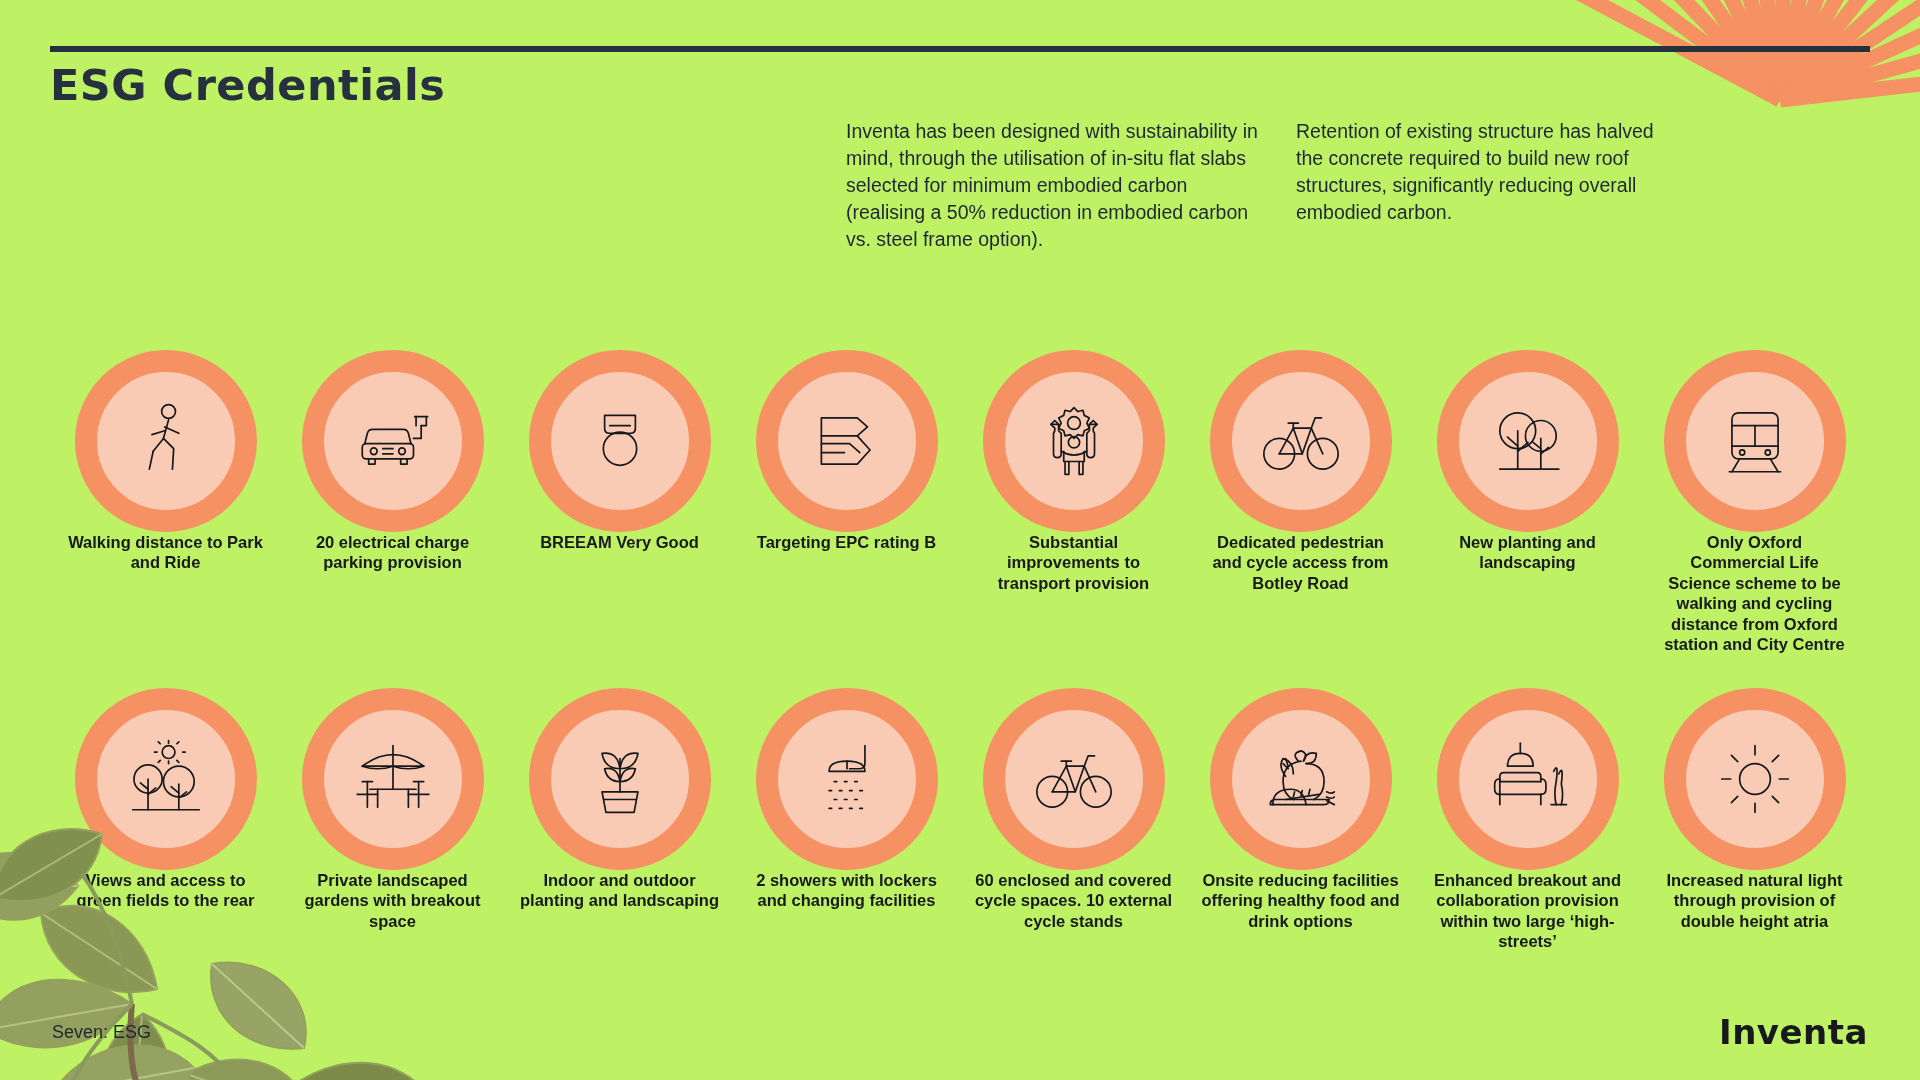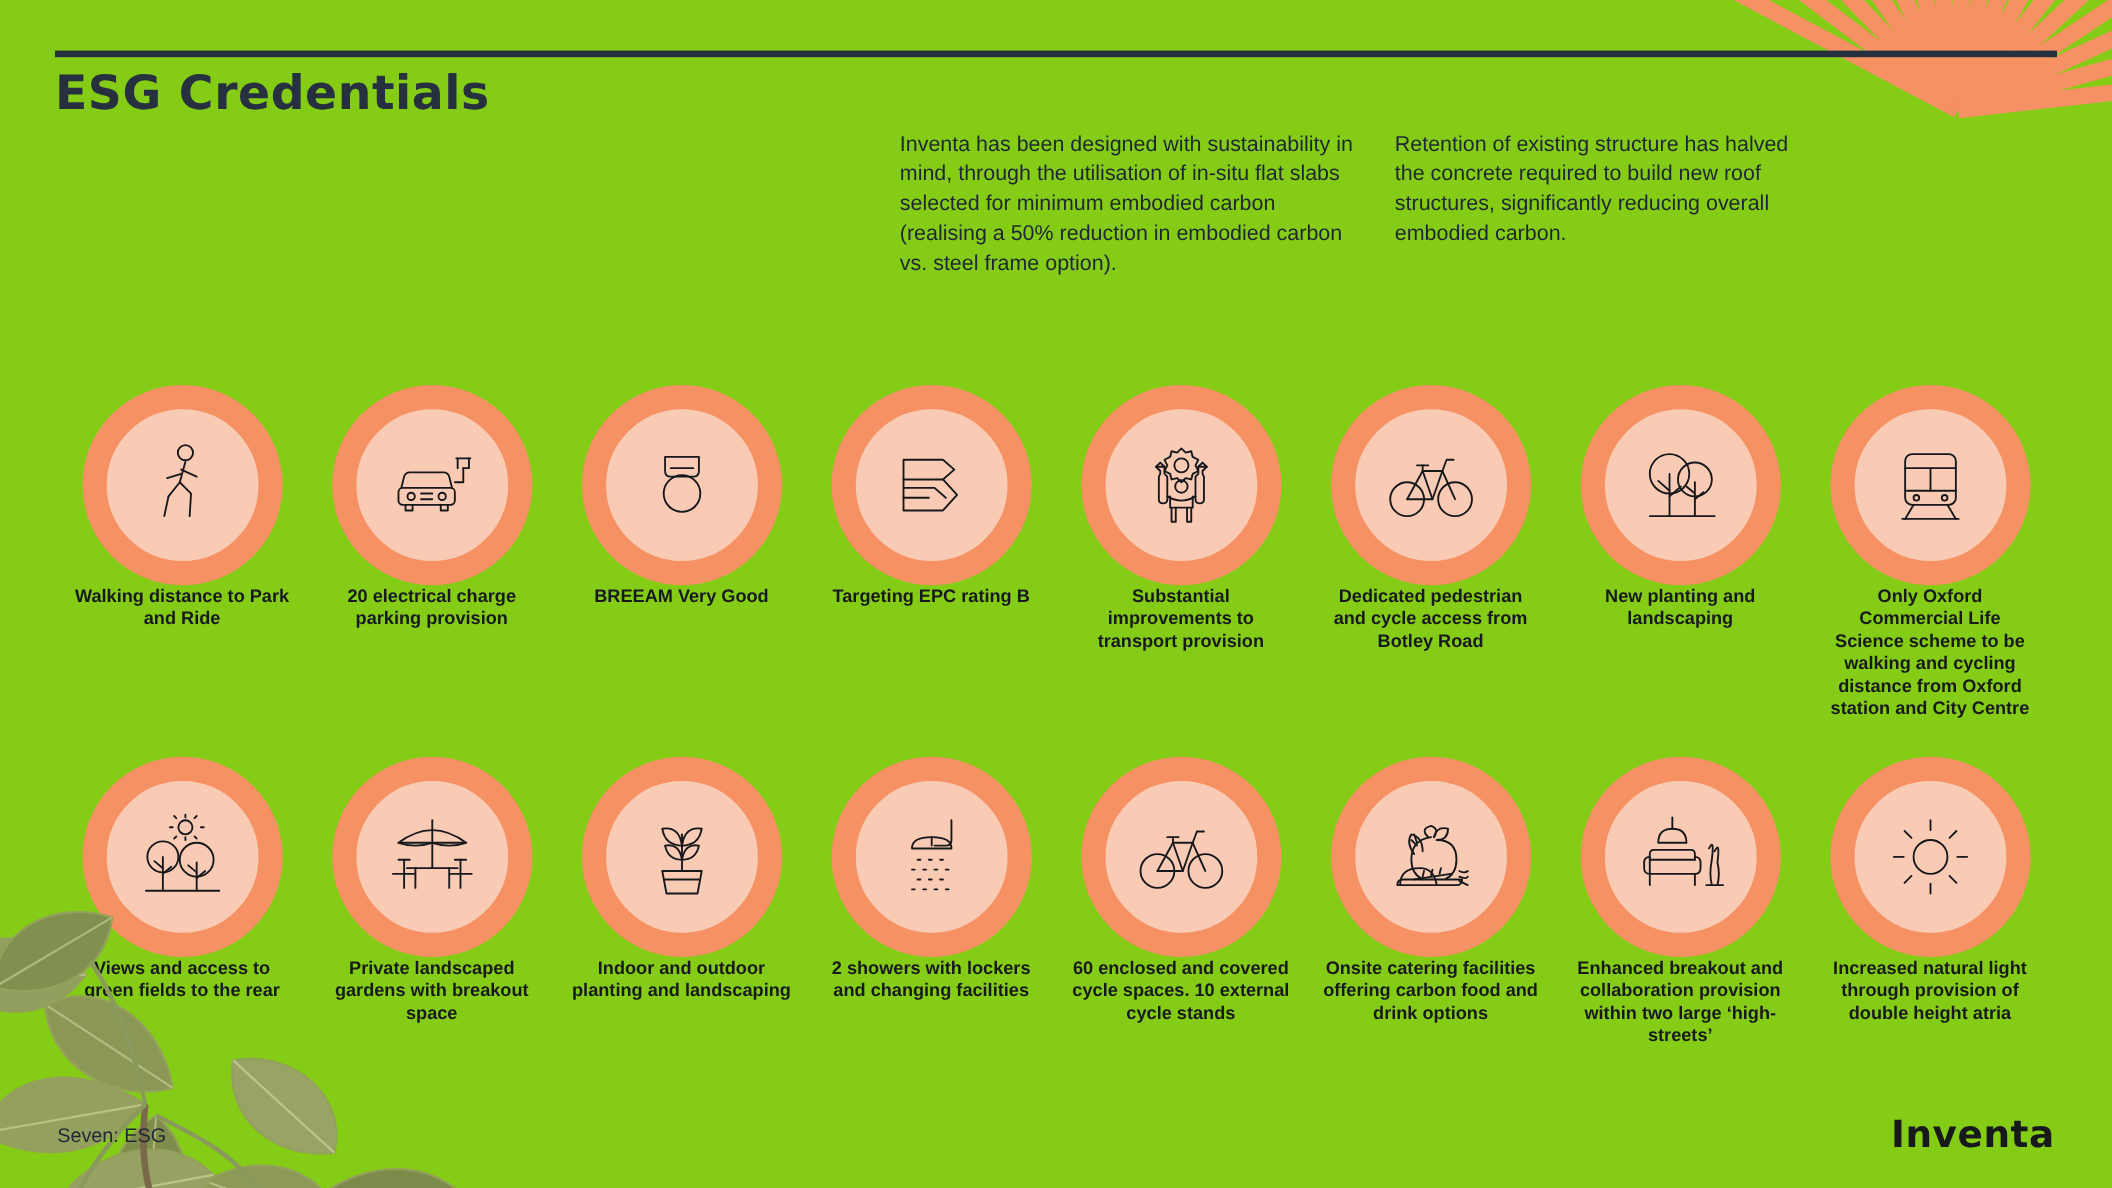--- a/index.html
+++ b/index.html
@@ -5,21 +5,21 @@
 <style>
   html, body {
     margin: 0;
     padding: 0;
     background: #F9CBB4;
   }
   #page {
     position: relative;
     width: 1920px;
     height: 1080px;
-    background: #84cc16;
+    background: #bef264;
     overflow: hidden;
     font-family: "Liberation Sans", sans-serif;
     color: #26303F;
   }
 
   
   #sunburst {
     position: absolute;
     top: -210px;
     right: -170px;
@@ -63,20 +63,21 @@
     white-space: nowrap;
   }
 
   
   .intro {
     position: absolute;
     font-size: 19.5px;
     line-height: 1.38;
     color: #1E2733;
     font-weight: 400;
+    margin-left: 28px;
   }
   #intro-1 { left: 818px; top: 118px; width: 420px; }
   #intro-2 { left: 1268px; top: 118px; width: 360px; }
 
   
   .row {
     position: absolute;
     left: 52px;
     width: 1816px;
     display: flex;
@@ -409,21 +410,21 @@
               <path d="M20 30 Q14 22 18 16 Q26 18 26 28"></path>
               <path d="M18 20 L22 24 M20 16 L22 22"></path>
               <path d="M10 52 Q10 40 24 40 Q34 40 36 52"></path>
               <path d="M8 52 L50 52 Q54 52 54 48 L12 48 Q8 48 8 52 Z"></path>
               <path d="M52 42 Q56 44 58 42 M52 46 Q57 48 58 46 M52 49 L58 52"></path>
               <path d="M20 48 L46 44"></path>
               <path d="M26 46 L27 42 M32 45 L33 41 M38 44 L39 40"></path>
             </svg>
           </span>
         </div>
-        <div class="caption">Onsite catering facilities offering carbon food and drink options</div>
+        <div class="caption">Onsite reducing facilities offering healthy food and drink options</div>
       </div>
       <div class="cell">
         <div class="ring">
           <span>
             <svg viewBox="0 0 64 64">
               <path d="M26 4 L26 12"></path>
               <path d="M16 22 Q16 12 26 12 Q36 12 36 22 Z"></path>
               <path d="M10 34 L42 34"></path>
               <path d="M10 34 L10 30 Q10 27 13 27 L39 27 Q42 27 42 30 L42 34"></path>
               <path d="M6 36 Q6 32 10 32 L10 44 Q6 44 6 40 Z"></path>

